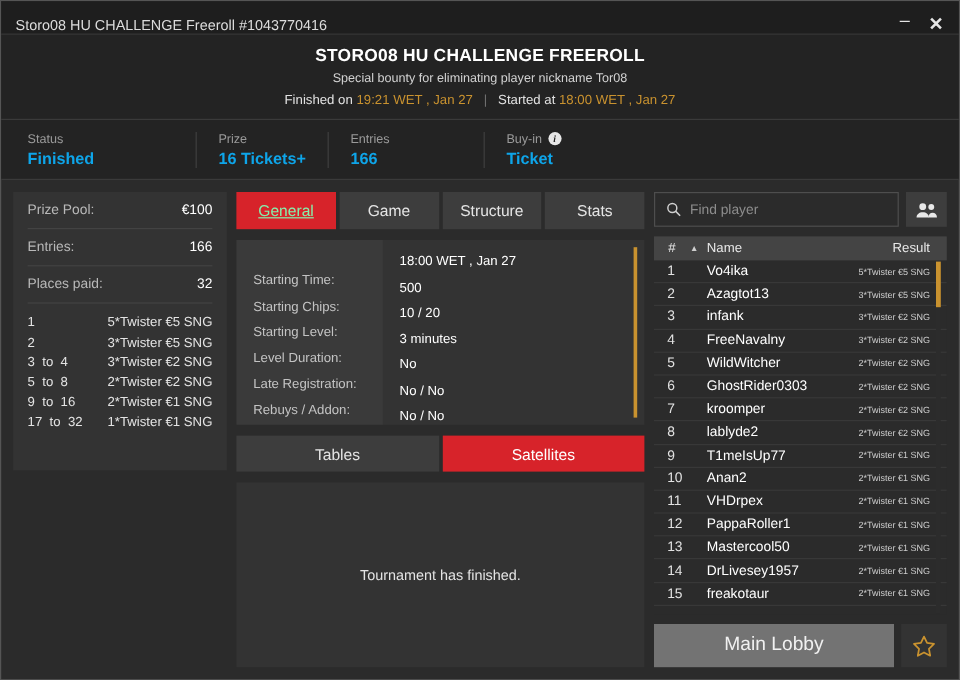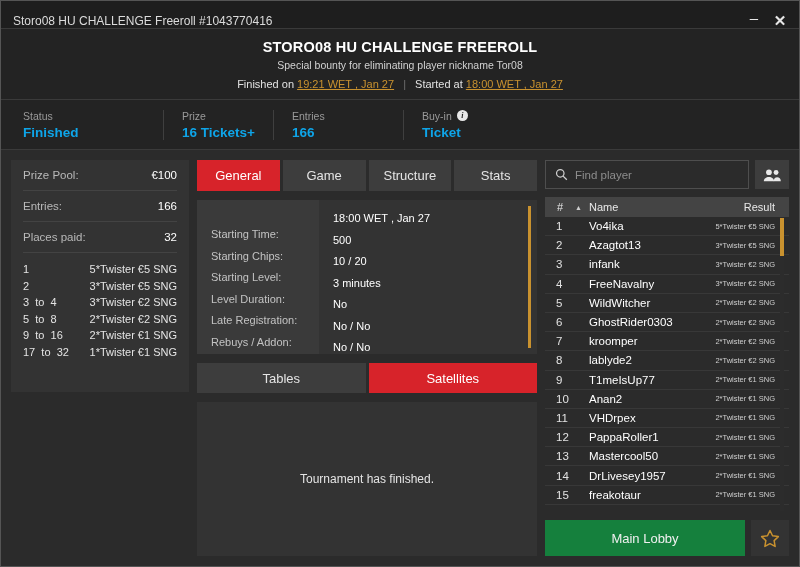--- a/index.html
+++ b/index.html
@@ -35,21 +35,21 @@
 
   
   .header {
     flex: 0 0 auto; padding: 10px 0 9px;
     background: #232323; text-align: center;
     border-bottom: 1px solid #3a3a3a;
   }
   .hdr-title { font-size: 14.5px; font-weight: bold; color: #ffffff; letter-spacing: .2px; }
   .hdr-sub { font-size: 10.5px; color: #d2d2d2; margin-top: 4px; }
   .hdr-times { font-size: 11px; color: #e2e2e2; margin-top: 7px; }
-  .gold { color: #c9922f; text-decoration: underline; }
+  .gold { color: #c9922f; }
   .pipe { color: #6f6f6f; margin: 0 6px; }
 
   
   .status-strip {
     flex: 0 0 auto; height: 50px;
     background: #232323;
     display: flex; align-items: center;
     padding: 0 12px 0 22px;
     border-bottom: 1px solid #3a3a3a;
   }
@@ -97,21 +97,21 @@
   }
   .pp-item .rank { white-space: pre; }
 
   
   .tabs { display: flex; gap: 3px; flex: 0 0 31px; }
   .tab {
     flex: 1; background: #3d3d3d; color: #e4e4e4;
     display: flex; align-items: center; justify-content: center;
     font-size: 13px;
   }
-  .tab.active { background: #d7232a; color: #ffffff; }
+  .tab.active { background: #d7232a; color: #86efac; text-decoration: underline; }
 
   
   .details {
     flex: 1; position: relative; overflow: hidden;
     display: flex; background: #333333;
   }
   .det-labels { width: 122px; background: #3a3a3a; padding: 24px 0 0 14px; }
   .det-values { flex: 1; padding: 8px 0 0 14px; }
   .det-labels div, .det-values div {
     height: 21.5px; font-size: 11px; line-height: 21.5px; white-space: nowrap;
@@ -174,22 +174,22 @@
   .pt-row .r-name { flex: 1; color: #ffffff; font-size: 11.5px; }
   .pt-row .r-res  { color: #cfcfcf; font-size: 7.5px; text-align: right; white-space: nowrap; }
   .pt-scrollbar {
     position: absolute; right: 5px; top: 1px; bottom: 1px; width: 4px; background: #2c2c2c;
   }
   .pt-thumb { width: 4px; height: 38px; background: #c9922f; }
 
   
   .footer-row { display: flex; gap: 6px; flex: 0 0 36px; }
   .lobby-btn {
-    flex: 1; background: #15803d; color: #f0f0f0;
-    display: flex; align-items: center; justify-content: center; font-size: 13px;
+    flex: 1; background: #737373; color: #f0f0f0;
+    display: flex; align-items: center; justify-content: center; font-size: 16px;
   }
   .star-btn {
     width: 38px; background: #333333;
     display: flex; align-items: center; justify-content: center;
   }
 </style>
 </head>
 <body>
 
 <div class="window">

